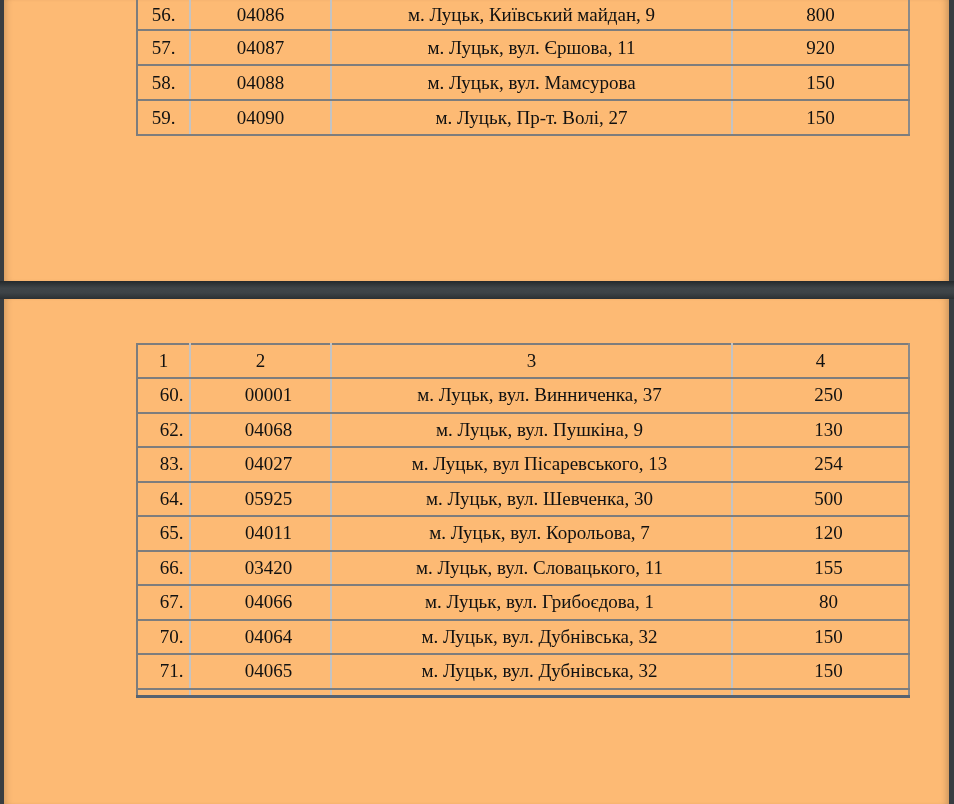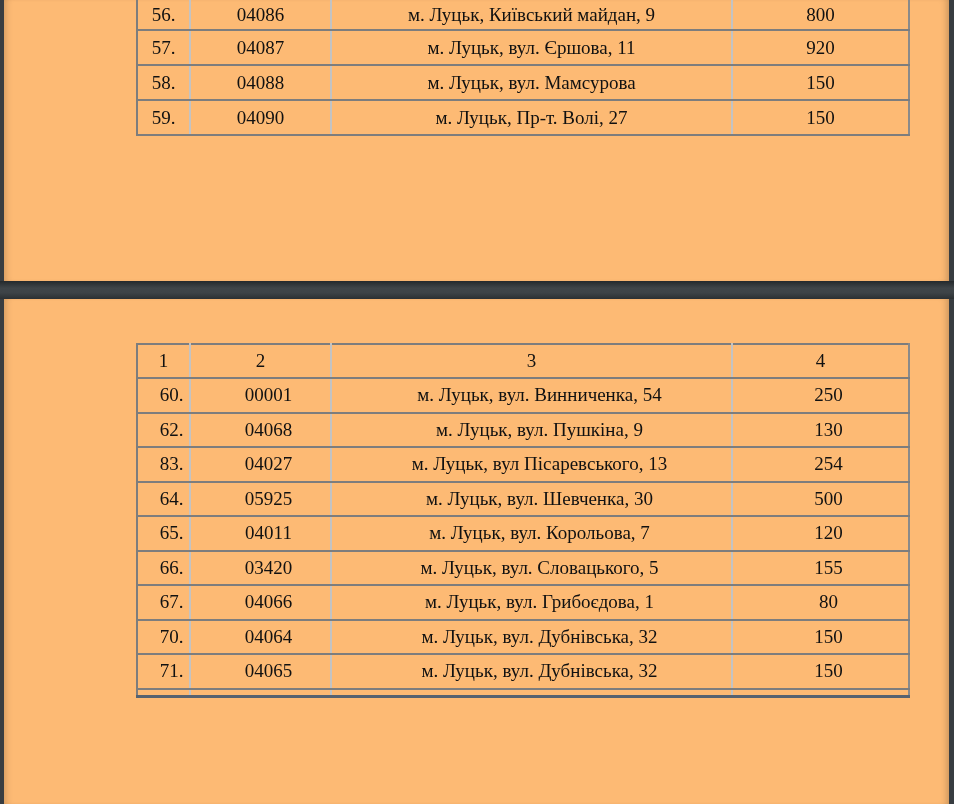--- a/index.html
+++ b/index.html
@@ -128,21 +128,21 @@
           <th>1</th>
           <th>2</th>
           <th>3</th>
           <th>4</th>
         </tr>
       </thead>
       <tbody id="tbody2">
           <tr class="table-row">
     <td>60.</td>
     <td>00001</td>
-    <td>м. Луцьк, вул. Винниченка, 54</td>
+    <td>м. Луцьк, вул. Винниченка, 37</td>
     <td>250</td>
   </tr>
           <tr class="table-row">
     <td>62.</td>
     <td>04068</td>
     <td>м. Луцьк, вул. Пушкіна, 9</td>
     <td>130</td>
   </tr>
           <tr class="table-row">
     <td>83.</td>
@@ -158,21 +158,21 @@
   </tr>
           <tr class="table-row">
     <td>65.</td>
     <td>04011</td>
     <td>м. Луцьк, вул. Корольова, 7</td>
     <td>120</td>
   </tr>
           <tr class="table-row">
     <td>66.</td>
     <td>03420</td>
-    <td>м. Луцьк, вул. Словацького, 5</td>
+    <td>м. Луцьк, вул. Словацького, 11</td>
     <td>155</td>
   </tr>
           <tr class="table-row">
     <td>67.</td>
     <td>04066</td>
     <td>м. Луцьк, вул. Грибоєдова, 1</td>
     <td>80</td>
   </tr>
           <tr class="table-row">
     <td>70.</td>

